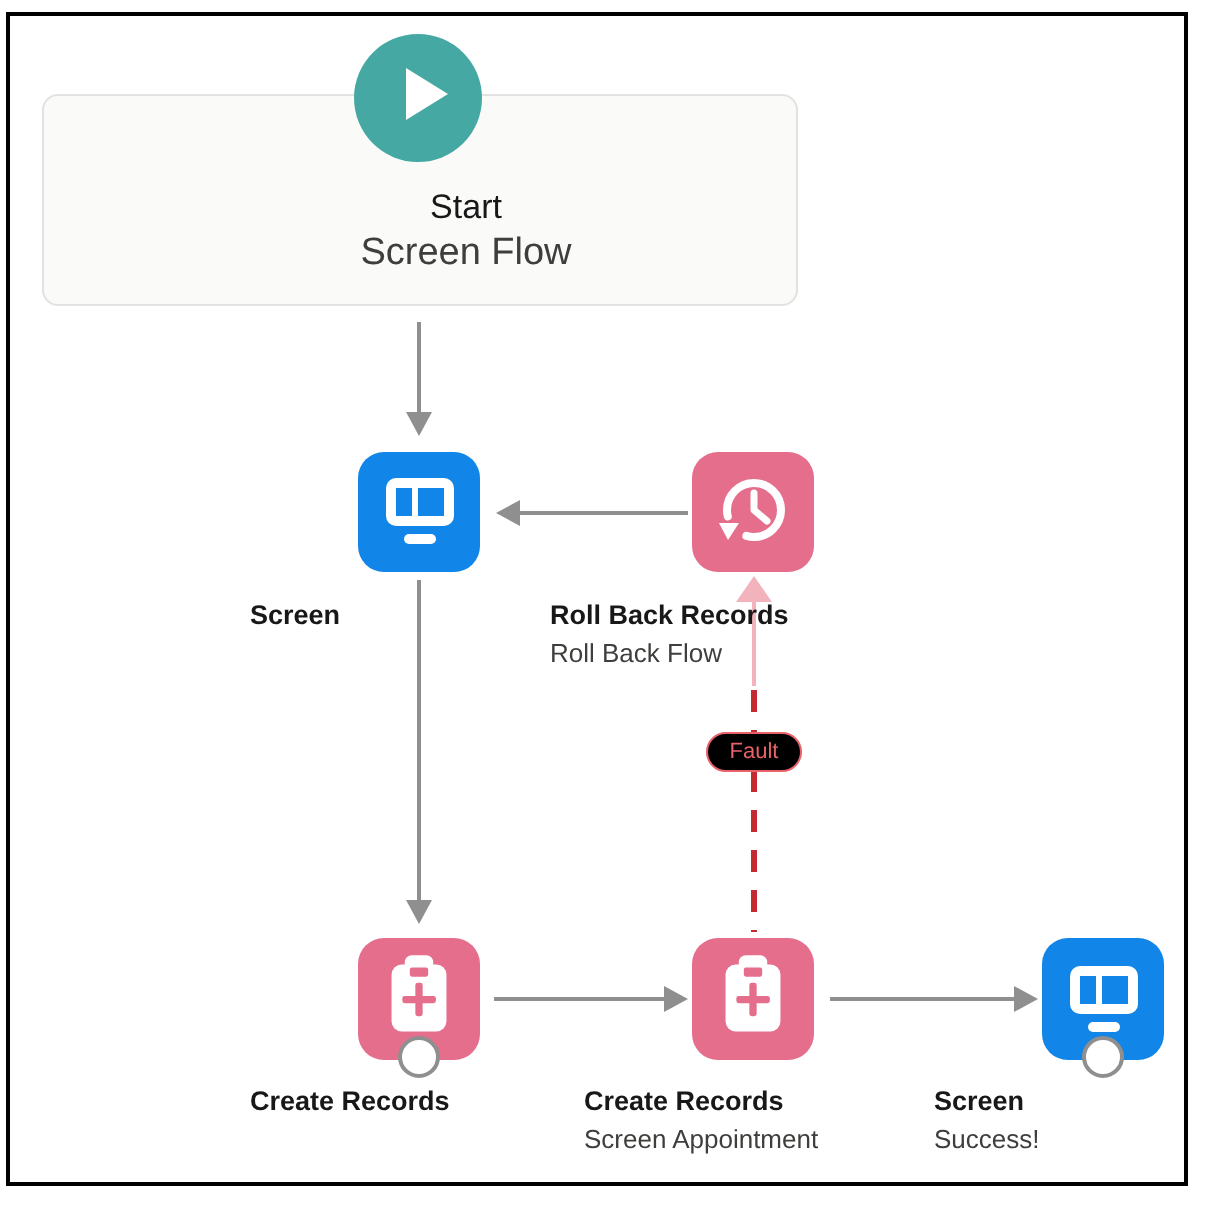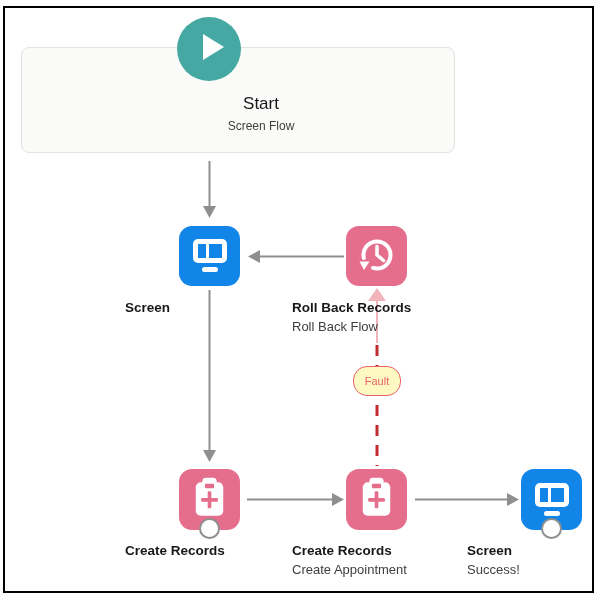--- a/index.html
+++ b/index.html
@@ -17,27 +17,27 @@
     --frame:#000000;
   }
   *{margin:0;padding:0;box-sizing:border-box;}
   html,body{background:#fff;}
   body{font-family:"Liberation Sans", sans-serif;}
   .stage{position:relative;width:604px;height:606px;background:#fff;overflow:hidden;}
   .frame{position:absolute;left:3px;top:6px;width:591px;height:587px;border:2px solid var(--frame);background:#fff;}
   .connectors{position:absolute;left:0;top:0;width:604px;height:606px;pointer-events:none;}
 
   .start-box{
-    position:absolute;left:21px;top:47px;width:434px;height:106px;
+    position:absolute;left:21px;top:47px;width:378px;height:106px;
     background:var(--box-bg);border:1px solid var(--box-border);border-radius:8px;
     display:flex;flex-direction:column;align-items:center;justify-content:flex-end;
     padding-bottom:16px;cursor:pointer;padding-left:46px;
   }
   .start-title{font-size:17px;color:var(--title-text);line-height:20px;}
-  .start-sub{font-size:12px;color:var(--sub-text);line-height:19px;margin-top:3px;text-align:center;}
+  .start-sub{font-size:19px;color:var(--sub-text);line-height:19px;margin-top:3px;text-align:center;}
 
   .play-btn{
     position:absolute;left:177px;top:17px;width:64px;height:64px;border-radius:50%;
     background:var(--teal);display:flex;align-items:center;justify-content:center;cursor:pointer;
   }
 
   .node{
     position:absolute;width:61px;height:61px;border-radius:13px;
     display:flex;align-items:center;justify-content:center;cursor:pointer;
   }
@@ -55,28 +55,28 @@
     position:absolute;width:21px;height:21px;border-radius:50%;
     background:#fff;border:2.5px solid var(--gray);cursor:pointer;
   }
   .dot-create-lead{left:199px;top:518px;}
   .dot-screen-success{left:541px;top:518px;}
 
   .node-label{position:absolute;width:170px;text-align:left;pointer-events:none;}
   .node-label .t{font-size:13.5px;font-weight:bold;color:var(--title-text);line-height:18px;}
   .node-label .s{font-size:13px;color:var(--sub-text);line-height:18px;margin-top:1px;}
   .lbl-screen-new-lead{left:125px;top:299px;}
-  .lbl-rollback{left:292px;top:299px;}
+  .lbl-rollback{left:275px;top:299px;}
   .lbl-create-lead{left:125px;top:542px;}
   .lbl-create-appointment{left:292px;top:542px;}
   .lbl-screen-success{left:467px;top:542px;}
 
   .fault-pill{
-    position:absolute;left:353px;top:366px;width:48px;height:30px;
-    background:#fef9c3;border:1.5px solid var(--fault-accent);border-radius:14px;
+    position:absolute;left:353px;top:366px;width:48px;height:20px;
+    background:#000000;border:1.5px solid var(--fault-accent);border-radius:14px;
     display:flex;align-items:center;justify-content:center;
     font-size:11px;color:var(--fault-accent);cursor:pointer;
   }
 </style>
 </head>
 <body>
 
 <div class="stage">
   <div class="frame"></div>
 
@@ -178,21 +178,21 @@
   </div>
   <div class="node-label lbl-rollback">
     <div class="t">Roll Back Records</div>
     <div class="s">Roll Back Flow</div>
   </div>
   <div class="node-label lbl-create-lead">
     <div class="t">Create Records</div>
   </div>
   <div class="node-label lbl-create-appointment">
     <div class="t">Create Records</div>
-    <div class="s">Create Appointment</div>
+    <div class="s">Screen Appointment</div>
   </div>
   <div class="node-label lbl-screen-success">
     <div class="t">Screen</div>
     <div class="s">Success!</div>
   </div>
 
   <div class="fault-pill">Fault</div>
 </div>
 
 </body></html>

